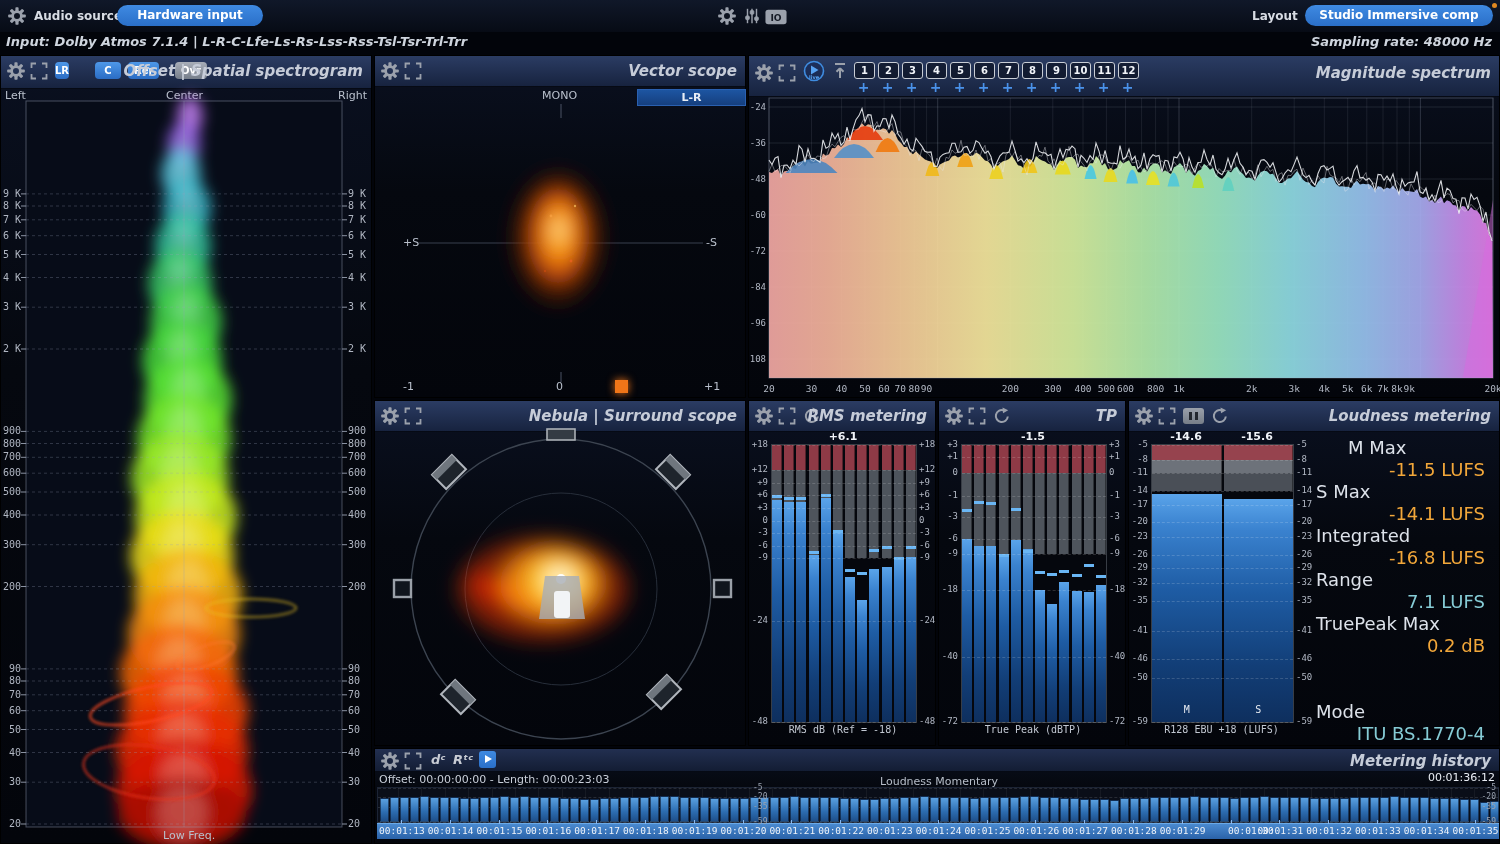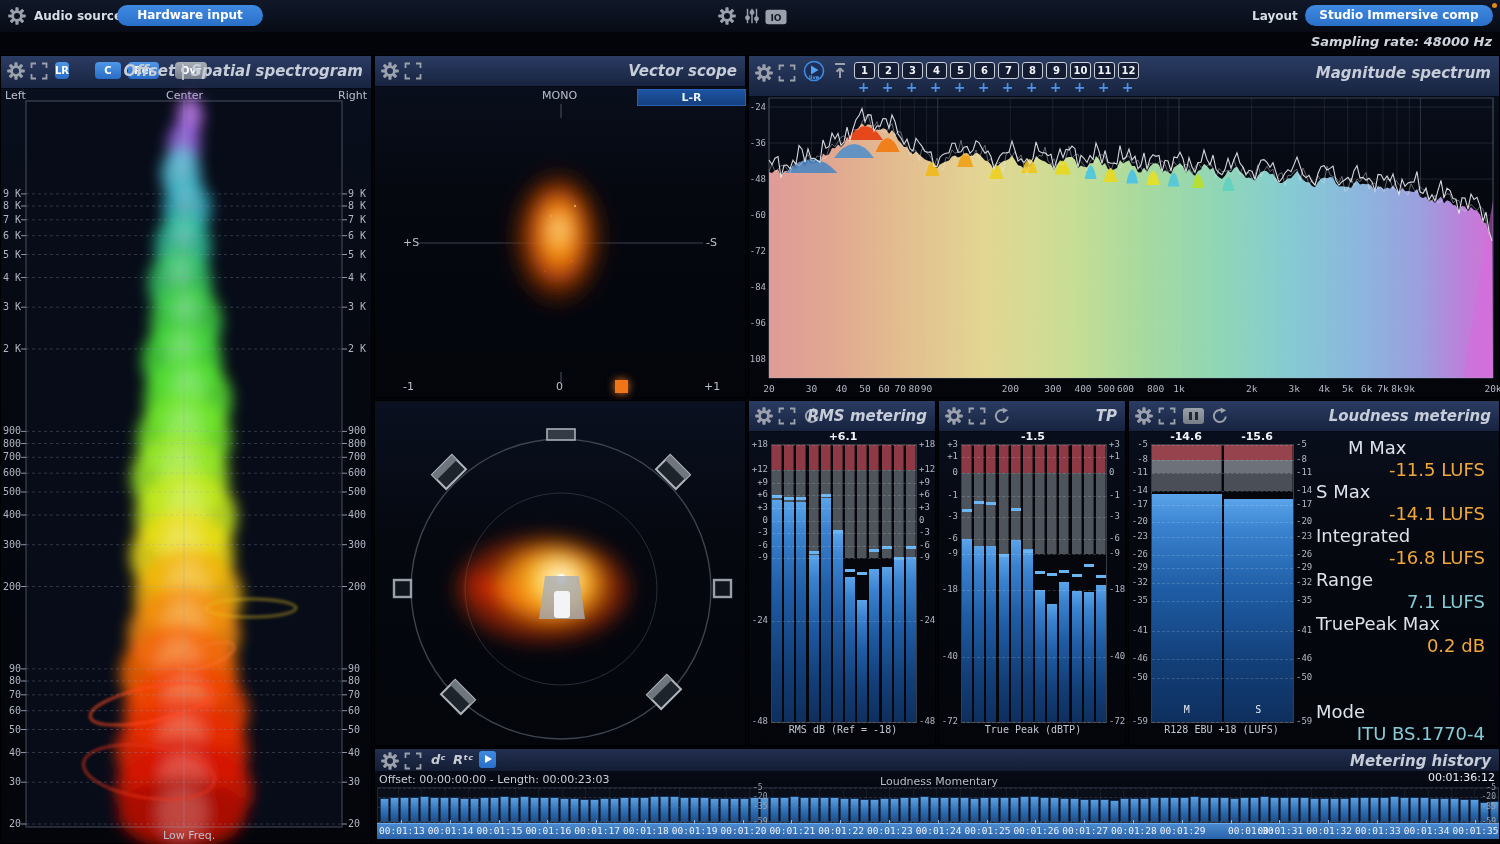--- a/index.html
+++ b/index.html
@@ -109,20 +109,21 @@
         </svg></span>
     <span class="abs icon" style="left:765px;top:8px;width:22px"><svg viewBox="0 0 24 17" width="100%" height="100%">
           <rect x="0.5" y="0.5" width="23" height="16" rx="3" fill="#9ba1ac"></rect>
           <text x="12" y="12.5" text-anchor="middle" font-size="10" font-weight="bold" fill="#161b26" font-family="DejaVu Sans,sans-serif">IO</text>
         </svg></span>
     <span class="abs tb-label" style="left:1252px;top:9px">Layout</span>
     <div class="abs blue-btn" style="left:1305px;top:5px;width:188px;height:21px">Studio Immersive comp</div>
     <div id="corner-dot" class="abs"></div>
   </div>
   <div id="inputrow" class="abs">
+    <span class="abs italic-info" style="left:6px;top:2px">Input: Dolby Atmos 7.1.4 | L-R-C-Lfe-Ls-Rs-Lss-Rss-Tsl-Tsr-Trl-Trr</span>
     <span class="abs italic-info" style="right:8px;top:2px">Sampling rate: 48000 Hz</span>
   </div>
 
   <section class="panel" id="p-spec">
     <div class="phdr" style="height:32px">
       <span class="icon" style="left:6px"><svg viewBox="-9 -9 18 18" width="100%" height="100%">
             <g fill="#9ba1ac">
               <rect x="-1.6" y="-8.8" width="3.2" height="4.4" rx="0.8" transform="rotate(0)"></rect>
               <rect x="-1.6" y="-8.8" width="3.2" height="4.4" rx="0.8" transform="rotate(45)"></rect>
               <rect x="-1.6" y="-8.8" width="3.2" height="4.4" rx="0.8" transform="rotate(90)"></rect>
@@ -513,20 +514,39 @@
           <text x="598.7" y="336" text-anchor="middle" font-size="9.5" fill="#b2b8c4" font-family="DejaVu Sans Mono,monospace">5k</text>
           <text x="617.8" y="336" text-anchor="middle" font-size="9.5" fill="#b2b8c4" font-family="DejaVu Sans Mono,monospace">6k</text>
           <text x="634.0" y="336" text-anchor="middle" font-size="9.5" fill="#b2b8c4" font-family="DejaVu Sans Mono,monospace">7k</text>
           <text x="648.0" y="336" text-anchor="middle" font-size="9.5" fill="#b2b8c4" font-family="DejaVu Sans Mono,monospace">8k</text>
           <text x="660.3" y="336" text-anchor="middle" font-size="9.5" fill="#b2b8c4" font-family="DejaVu Sans Mono,monospace">9k</text>
           <text x="744.0" y="336" text-anchor="middle" font-size="9.5" fill="#b2b8c4" font-family="DejaVu Sans Mono,monospace">20k</text>
         </svg></div>
   </section>
 
   <section class="panel" id="p-sur">
+    <div class="phdr">
+      <span class="icon" style="left:6px"><svg viewBox="-9 -9 18 18" width="100%" height="100%">
+            <g fill="#9ba1ac">
+              <rect x="-1.6" y="-8.8" width="3.2" height="4.4" rx="0.8" transform="rotate(0)"></rect>
+              <rect x="-1.6" y="-8.8" width="3.2" height="4.4" rx="0.8" transform="rotate(45)"></rect>
+              <rect x="-1.6" y="-8.8" width="3.2" height="4.4" rx="0.8" transform="rotate(90)"></rect>
+              <rect x="-1.6" y="-8.8" width="3.2" height="4.4" rx="0.8" transform="rotate(135)"></rect>
+              <rect x="-1.6" y="-8.8" width="3.2" height="4.4" rx="0.8" transform="rotate(180)"></rect>
+              <rect x="-1.6" y="-8.8" width="3.2" height="4.4" rx="0.8" transform="rotate(225)"></rect>
+              <rect x="-1.6" y="-8.8" width="3.2" height="4.4" rx="0.8" transform="rotate(270)"></rect>
+              <rect x="-1.6" y="-8.8" width="3.2" height="4.4" rx="0.8" transform="rotate(315)"></rect>
+            </g>
+            <circle r="4.4" fill="none" stroke="#9ba1ac" stroke-width="2.8"></circle>
+          </svg></span>
+      <span class="icon" style="left:29px"><svg viewBox="0 0 18 18" width="100%" height="100%" fill="none" stroke="#9ba1ac" stroke-width="1.8">
+            <path d="M6,1.5 H1.5 V6 M12,1.5 H16.5 V6 M1.5,12 V16.5 H6 M16.5,12 V16.5 H12"></path>
+          </svg></span>
+      <span class="ptitle">Nebula | Surround scope</span>
+    </div>
     <div id="sur-plot" class="abs" style="left:0;top:0;width:372px;height:346px"><svg width="372" height="346" viewBox="0 0 372 346">
   <defs>
             <filter id="gb" x="-80%" y="-80%" width="260%" height="260%">
               <feGaussianBlur stdDeviation="10"></feGaussianBlur>
             </filter>
           </defs>
   <circle cx="186" cy="188" r="150" fill="none" stroke="#3c4450" stroke-width="1.4"></circle>
   <circle cx="186" cy="188" r="96" fill="none" stroke="#272e3a" stroke-width="1"></circle>
   <g filter="url(#gb)">
    <ellipse cx="168" cy="188" rx="85" ry="52" fill="#e83408" opacity=".5"></ellipse>

